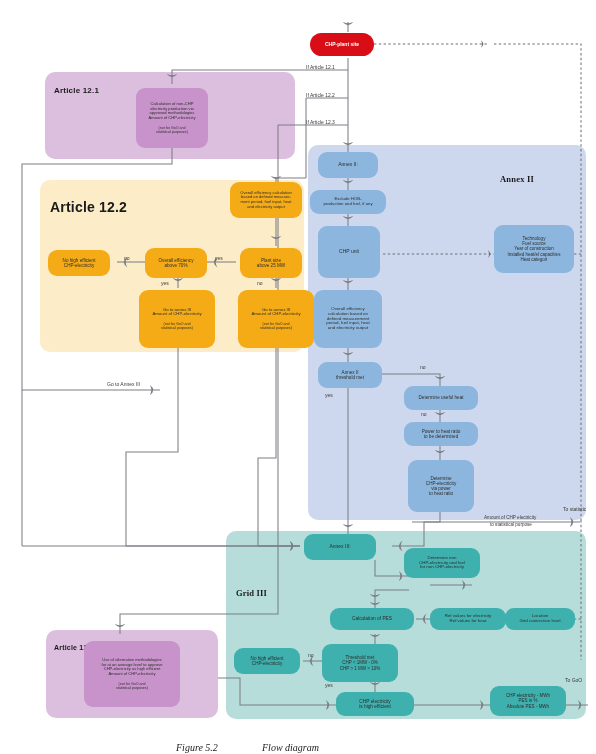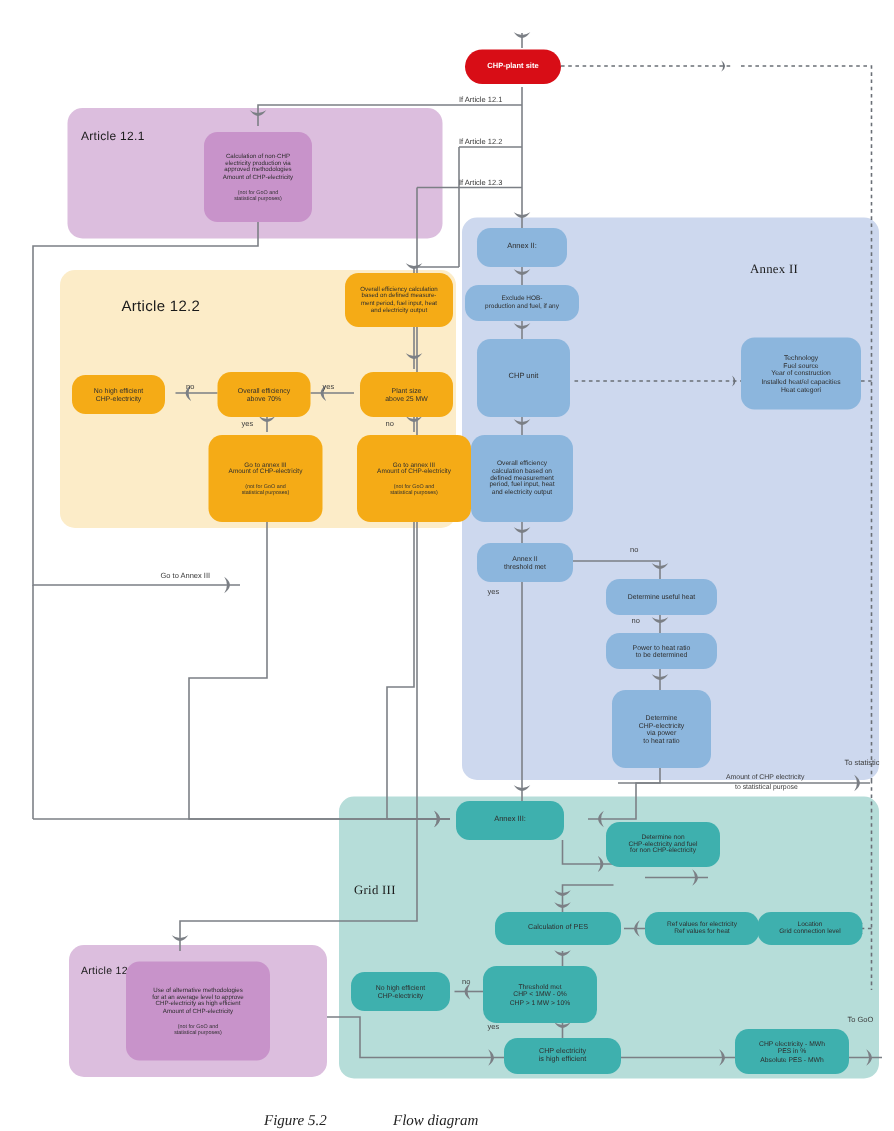--- a/index.html
+++ b/index.html
@@ -1,20 +1,20 @@
 <!DOCTYPE html>
 <html><head>
 <meta charset="utf-8">
 <style>
   html,body{margin:0;padding:0;background:#ffffff;}
   body{width:596px;height:754px;position:relative;overflow:hidden;
        font-family:"Liberation Sans", sans-serif;color:#3a3a3a;}
   #canvas{position:absolute;left:0;top:0;width:596px;height:754px;}
   .panel{position:absolute;border-radius:10px;}
-  .panel-title{position:absolute;font-weight:normal;color:#1a1a1a;letter-spacing:.2px;}
+  .panel-title{position:absolute;font-weight:bold;color:#1a1a1a;letter-spacing:.2px;}
   .node{position:absolute;border-radius:9px;display:flex;flex-direction:column;
         align-items:center;justify-content:center;text-align:center;
         line-height:1.12;color:#2e2e2e;}
   .node .sub{margin-top:5px;font-size:3.6px;opacity:.95;}
   .lbl{position:absolute;color:#3a3a3a;white-space:nowrap;}
   .cap{position:absolute;font-family:"Liberation Serif", serif;font-style:italic;color:#222;}
   svg{position:absolute;left:0;top:0;width:596px;height:754px;overflow:visible;}
 </style>
 </head>
 <body>
@@ -117,21 +117,21 @@
       <path d="M494,44 L581,44 L581,520"></path>
       <path d="M383,254 L495,254" marker-end="url(#ahd)"></path>
       <path d="M574,254 L581,254"></path>
       <path d="M533,619 L508,619" marker-end="url(#ahd)"></path>
       <path d="M581,619 L568,619" marker-end="url(#ahd)"></path>
       <path d="M581,520 L581,660"></path>
     </g>
   </svg>
 
   <div class="panel-title" style="left:54px;top:86px;font-size:8px;">Article 12.1</div>
-  <div class="panel-title" style="left:50px;top:199px;font-size:10px;margin-left:31px;">Article 12.2</div>
+  <div class="panel-title" style="left:50px;top:199px;font-size:14px;">Article 12.2</div>
   <div class="panel-title" style="left:500px;top:174px;font-size:8.5px;font-family:'Liberation Serif',serif;">Annex II</div>
   <div class="panel-title" style="left:236px;top:588px;font-size:8.5px;font-family:'Liberation Serif',serif;">Grid III</div>
   <div class="panel-title" style="left:54px;top:644px;font-size:7px;">Article 12.3</div>
 
   <div class="node" style="left:310px;top:33px;width:64px;height:23px;background:#d80d16;border-radius:12px;color:#fff;font-size:5px;font-weight:bold;">
     <span>CHP-plant site</span>
   </div>
 
   <div class="lbl" style="left:306px;top:64px;font-size:5px;">If Article 12.1</div>
   <div class="lbl" style="left:306px;top:92px;font-size:5px;">If Article 12.2</div>

